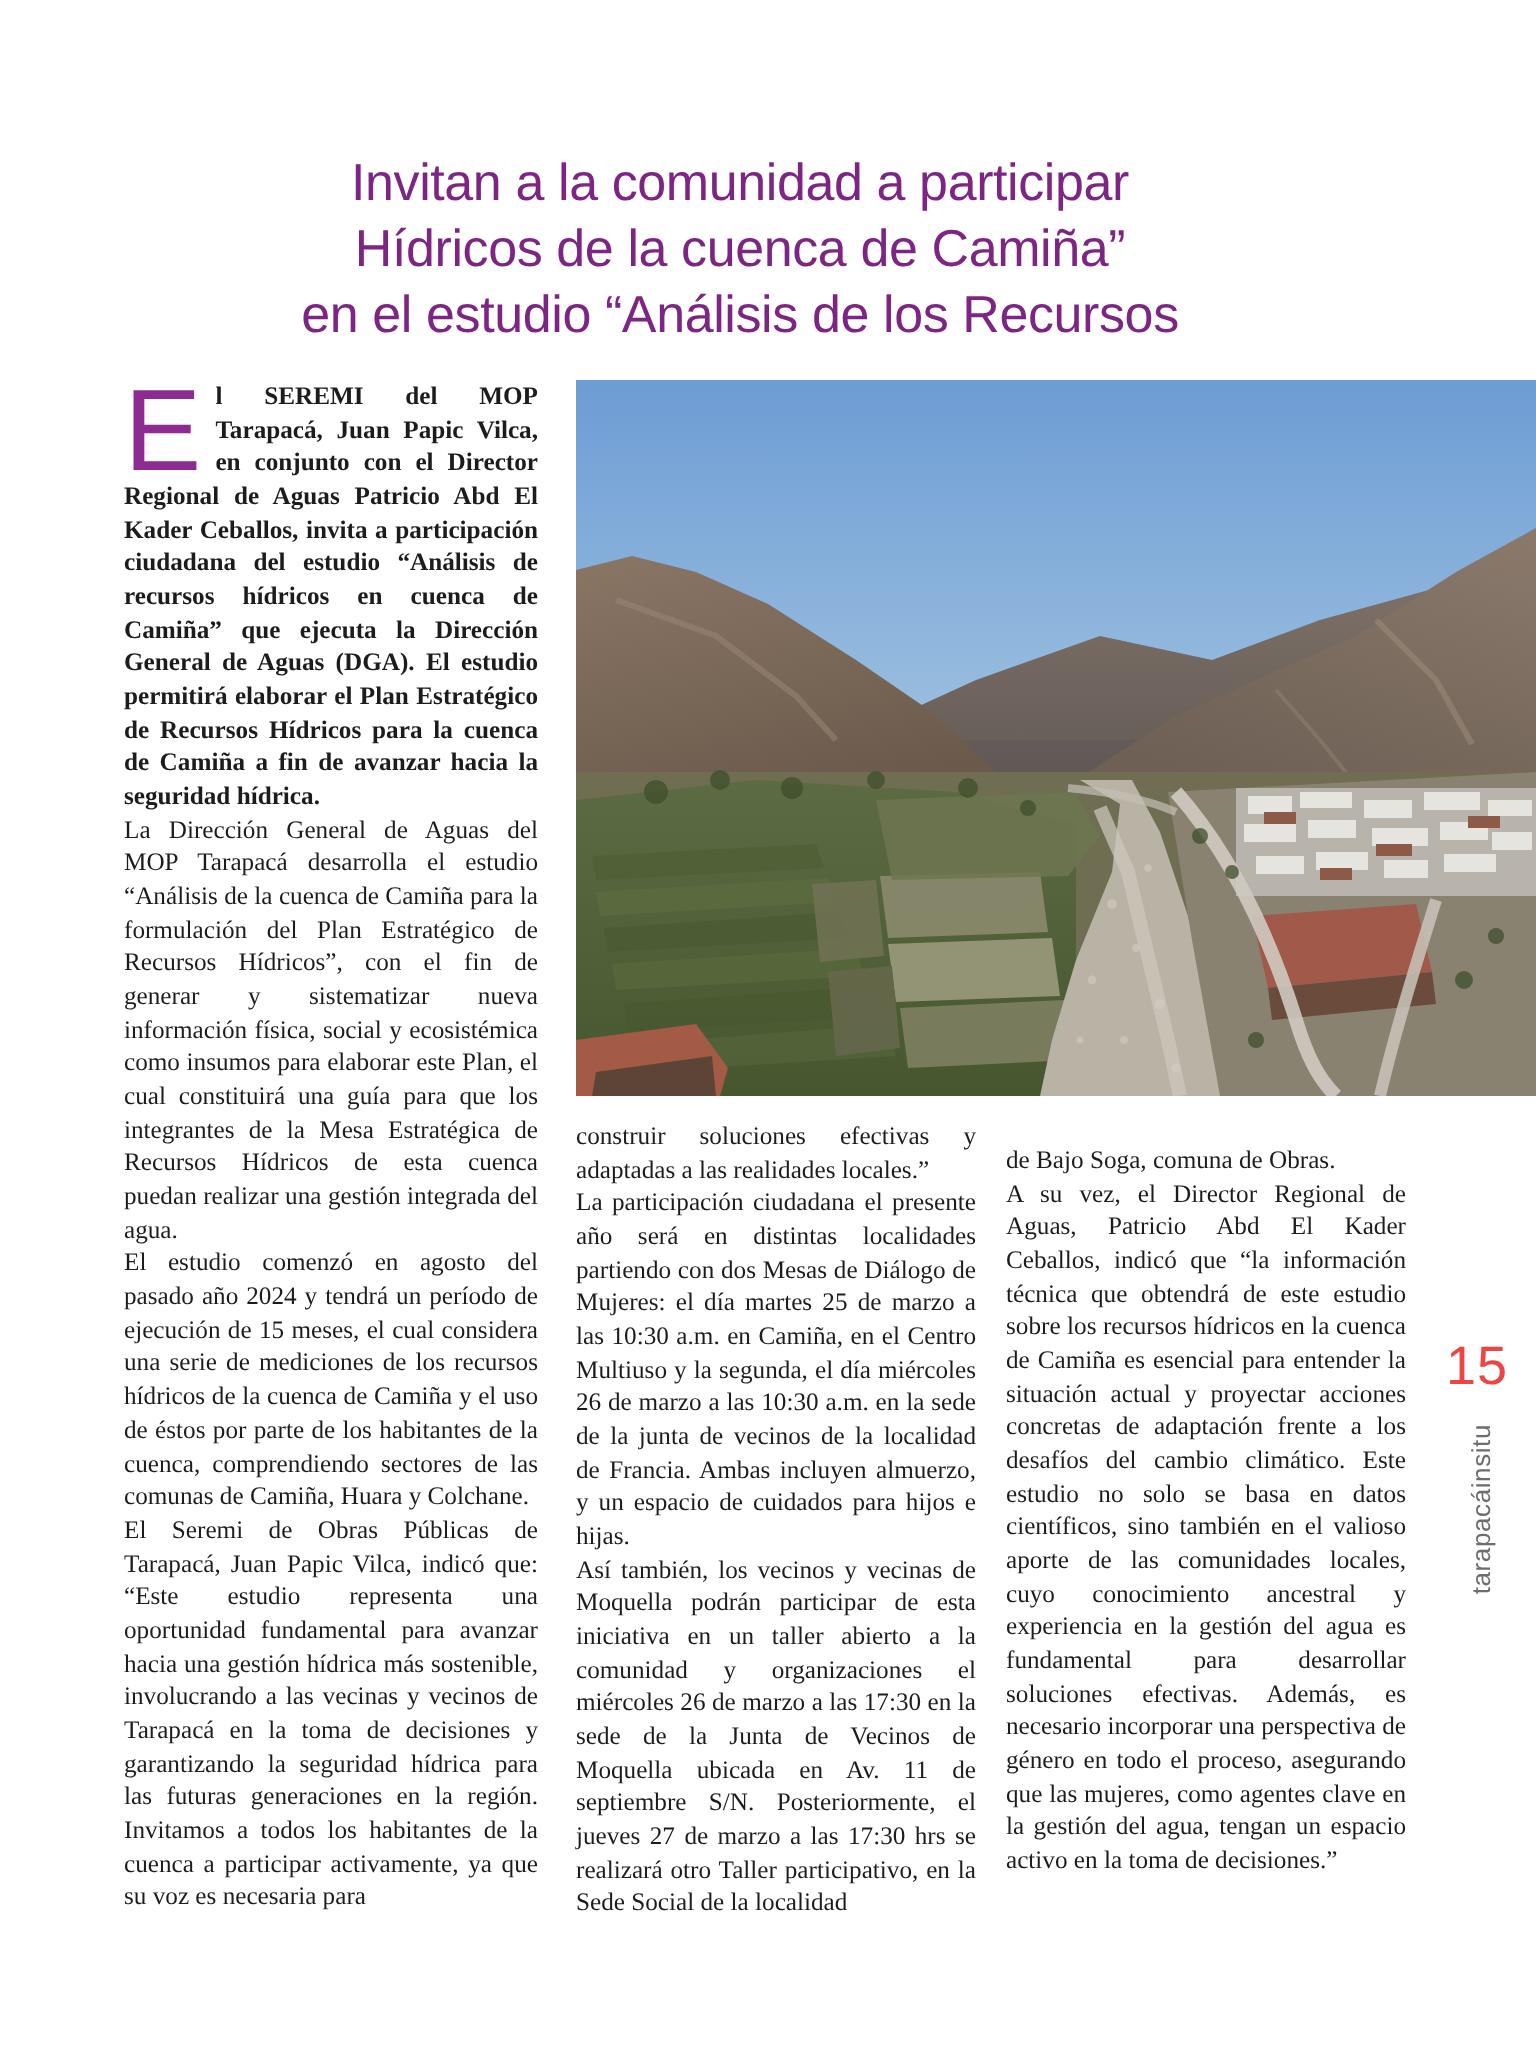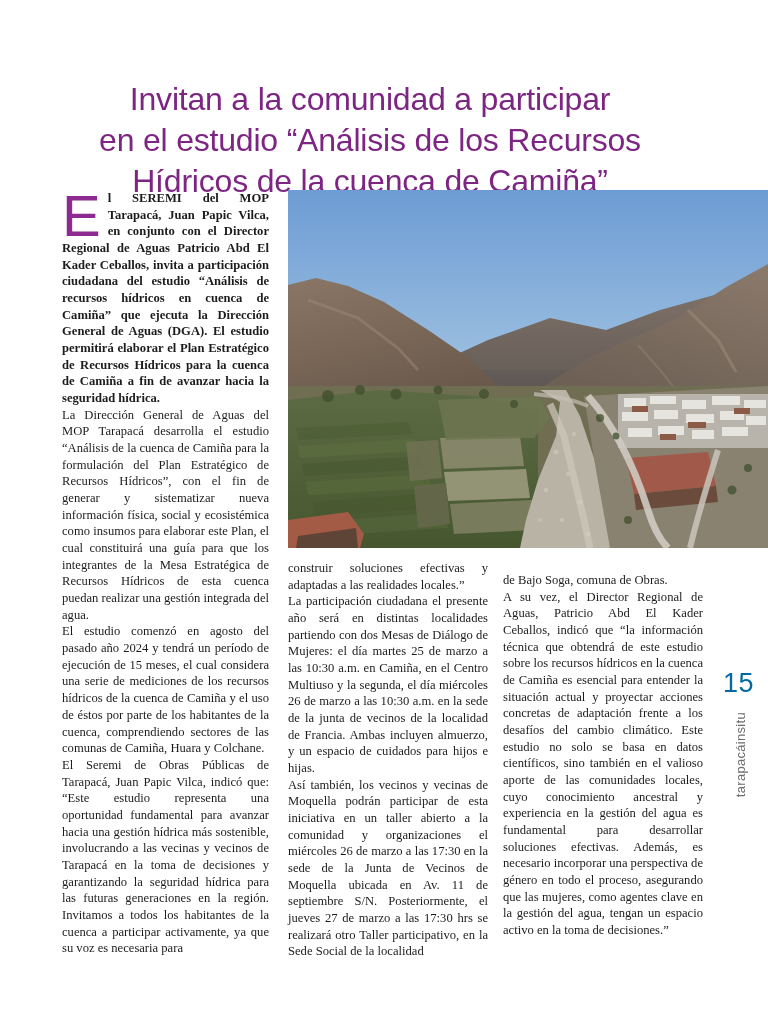--- a/index.html
+++ b/index.html
@@ -24,21 +24,21 @@
   }
 
   
   .headline {
     position: absolute;
     left: 60px;
     top: 58px;
     width: 620px;
     text-align: center;
     font-family: "Liberation Sans", "DejaVu Sans", sans-serif;
-    font-size: 32px;
+    font-size: 26px;
     line-height: 1.27;
     font-weight: 400;
     color: #7d2583;
     letter-spacing: -0.2px;
   }
   .headline .hl-line { display: block; white-space: pre; }
 
   
   .photo {
     position: absolute;
@@ -99,21 +99,21 @@
   .col-1 .lead { font-weight: 700; }
 
   
   .folio {
     position: absolute;
     right: 14px;
     top: 668px;
     font-family: "Liberation Sans", "DejaVu Sans", sans-serif;
     font-size: 27px;
     font-weight: 300;
-    color: #0369a1;
+    color: #ef4444;
     letter-spacing: 0.5px;
   }
   .masthead-vert {
     position: absolute;
     right: 20px;
     top: 712px;
     font-family: "Liberation Sans", "DejaVu Sans", sans-serif;
     font-size: 13px;
     font-weight: 300;
     color: #6d6d6d;
@@ -124,22 +124,22 @@
     white-space: nowrap;
   }
 </style>
 </head>
 <body>
 
 <div class="page">
 
   <h1 class="headline">
     <span class="hl-line">Invitan a la comunidad a participar</span>
+    <span class="hl-line">Hídricos de la cuenca de Camiña”</span>
     <span class="hl-line">en el estudio “Análisis de los Recursos</span>
-    <span class="hl-line">Hídricos de la cuenca de Camiña”</span>
   </h1>
 
   <figure class="photo" style="margin:0;">
     <svg viewBox="0 0 480 358" preserveAspectRatio="none">
       <defs>
         <linearGradient id="sky" x1="0" y1="0" x2="0" y2="1">
           <stop offset="0%" stop-color="#6d9cd4"></stop>
           <stop offset="100%" stop-color="#9dc0e0"></stop>
         </linearGradient>
         <linearGradient id="ridgeL" x1="0" y1="0" x2="0.4" y2="1">

